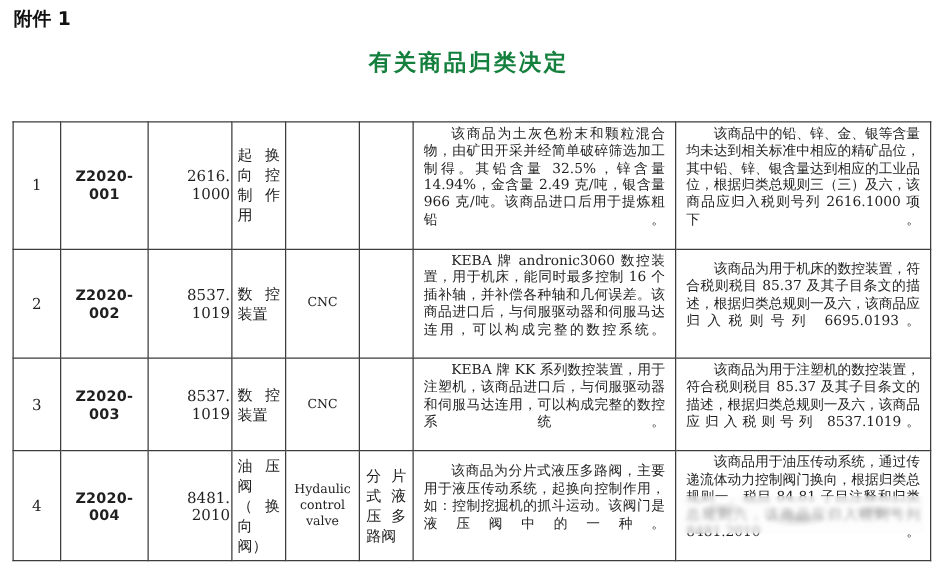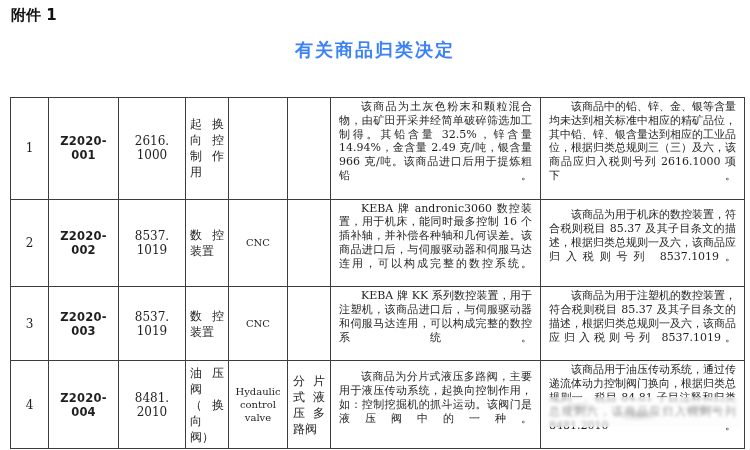--- a/index.html
+++ b/index.html
@@ -8,21 +8,21 @@
     font-family:"DejaVu Serif","Liberation Serif",serif;color:#1f1f1f;overflow:hidden;
   }
   .attachment{
     position:absolute;left:11px;top:6px;
     font-family:"DejaVu Sans","Liberation Sans",sans-serif;
     font-weight:700;font-size:15px;color:#111;
   }
   .doc-title{
     position:absolute;left:0;top:38px;width:100%;text-align:center;
     font-family:"DejaVu Sans","Liberation Sans",sans-serif;
-    font-weight:700;font-size:18px;letter-spacing:2px;color:#3b82f6;
+    font-weight:700;font-size:18px;letter-spacing:2px;color:#15803d;
   }
   table.decisions{
     position:absolute;left:10px;top:97px;width:734px;
     border-collapse:collapse;table-layout:fixed;background:#fff;
   }
   col.c-seq{width:38px}
   col.c-no{width:70px}
   col.c-tariff{width:67px}
   col.c-name{width:43px}
   col.c-eng{width:59px}
@@ -39,21 +39,21 @@
   tr.r1{height:98px}
   tr.r2{height:78px}
   tr.r3{height:59px}
   tr.r4{height:79px}
   td.center{text-align:center;font-size:12px;padding:1px;}
   td.dec-no{
     text-align:center;padding:1px;
     font-family:"DejaVu Sans","Liberation Sans",sans-serif;
     font-weight:700;font-size:11.5px;letter-spacing:.2px;
   }
-  td.tariff{text-align:center;font-size:12px;padding:1px;}
+  td.tariff{text-align:right;font-size:12px;padding:1px;}
   td.name-cell{font-size:12px;line-height:16px;text-align:justify;padding:2px 4px;}
   td.eng-cell{font-size:10px;line-height:13px;text-align:center;padding:2px 4px;
     font-family:"DejaVu Serif","Liberation Serif",serif;}
   td.other-cell{font-size:12px;line-height:16px;text-align:justify;padding:2px 5px;}
   td.para{font-size:11px;line-height:13.8px;text-align:justify;padding:2px 8px;position:relative;}
   td.para p{margin:0;text-indent:2em;}
   td.para p::after{content:"";display:inline-block;width:100%;}
   .stamp{
     position:absolute;left:2px;right:4px;top:36px;height:30px;
     background:
@@ -106,21 +106,21 @@
       <td class="center">2</td>
       <td class="dec-no">Z2020-002</td>
       <td class="tariff">8537. 1019</td>
       <td class="name-cell">数控装置</td>
       <td class="eng-cell">CNC</td>
       <td class="other-cell"></td>
       <td class="para">
             <p>KEBA 牌 andronic3060 数控装置，用于机床，能同时最多控制 16 个插补轴，并补偿各种轴和几何误差。该商品进口后，与伺服驱动器和伺服马达连用，可以构成完整的数控系统。</p>
           </td>
       <td class="para">
-            <p>该商品为用于机床的数控装置，符合税则税目 85.37 及其子目条文的描述，根据归类总规则一及六，该商品应归入税则号列 8537.1019。</p>
+            <p>该商品为用于机床的数控装置，符合税则税目 85.37 及其子目条文的描述，根据归类总规则一及六，该商品应归入税则号列 6695.0193。</p>
           </td>
     </tr>
 
     <tr class="r3">
       <td class="center">3</td>
       <td class="dec-no">Z2020-003</td>
       <td class="tariff">8537. 1019</td>
       <td class="name-cell">数控装置</td>
       <td class="eng-cell">CNC</td>
       <td class="other-cell"></td>

